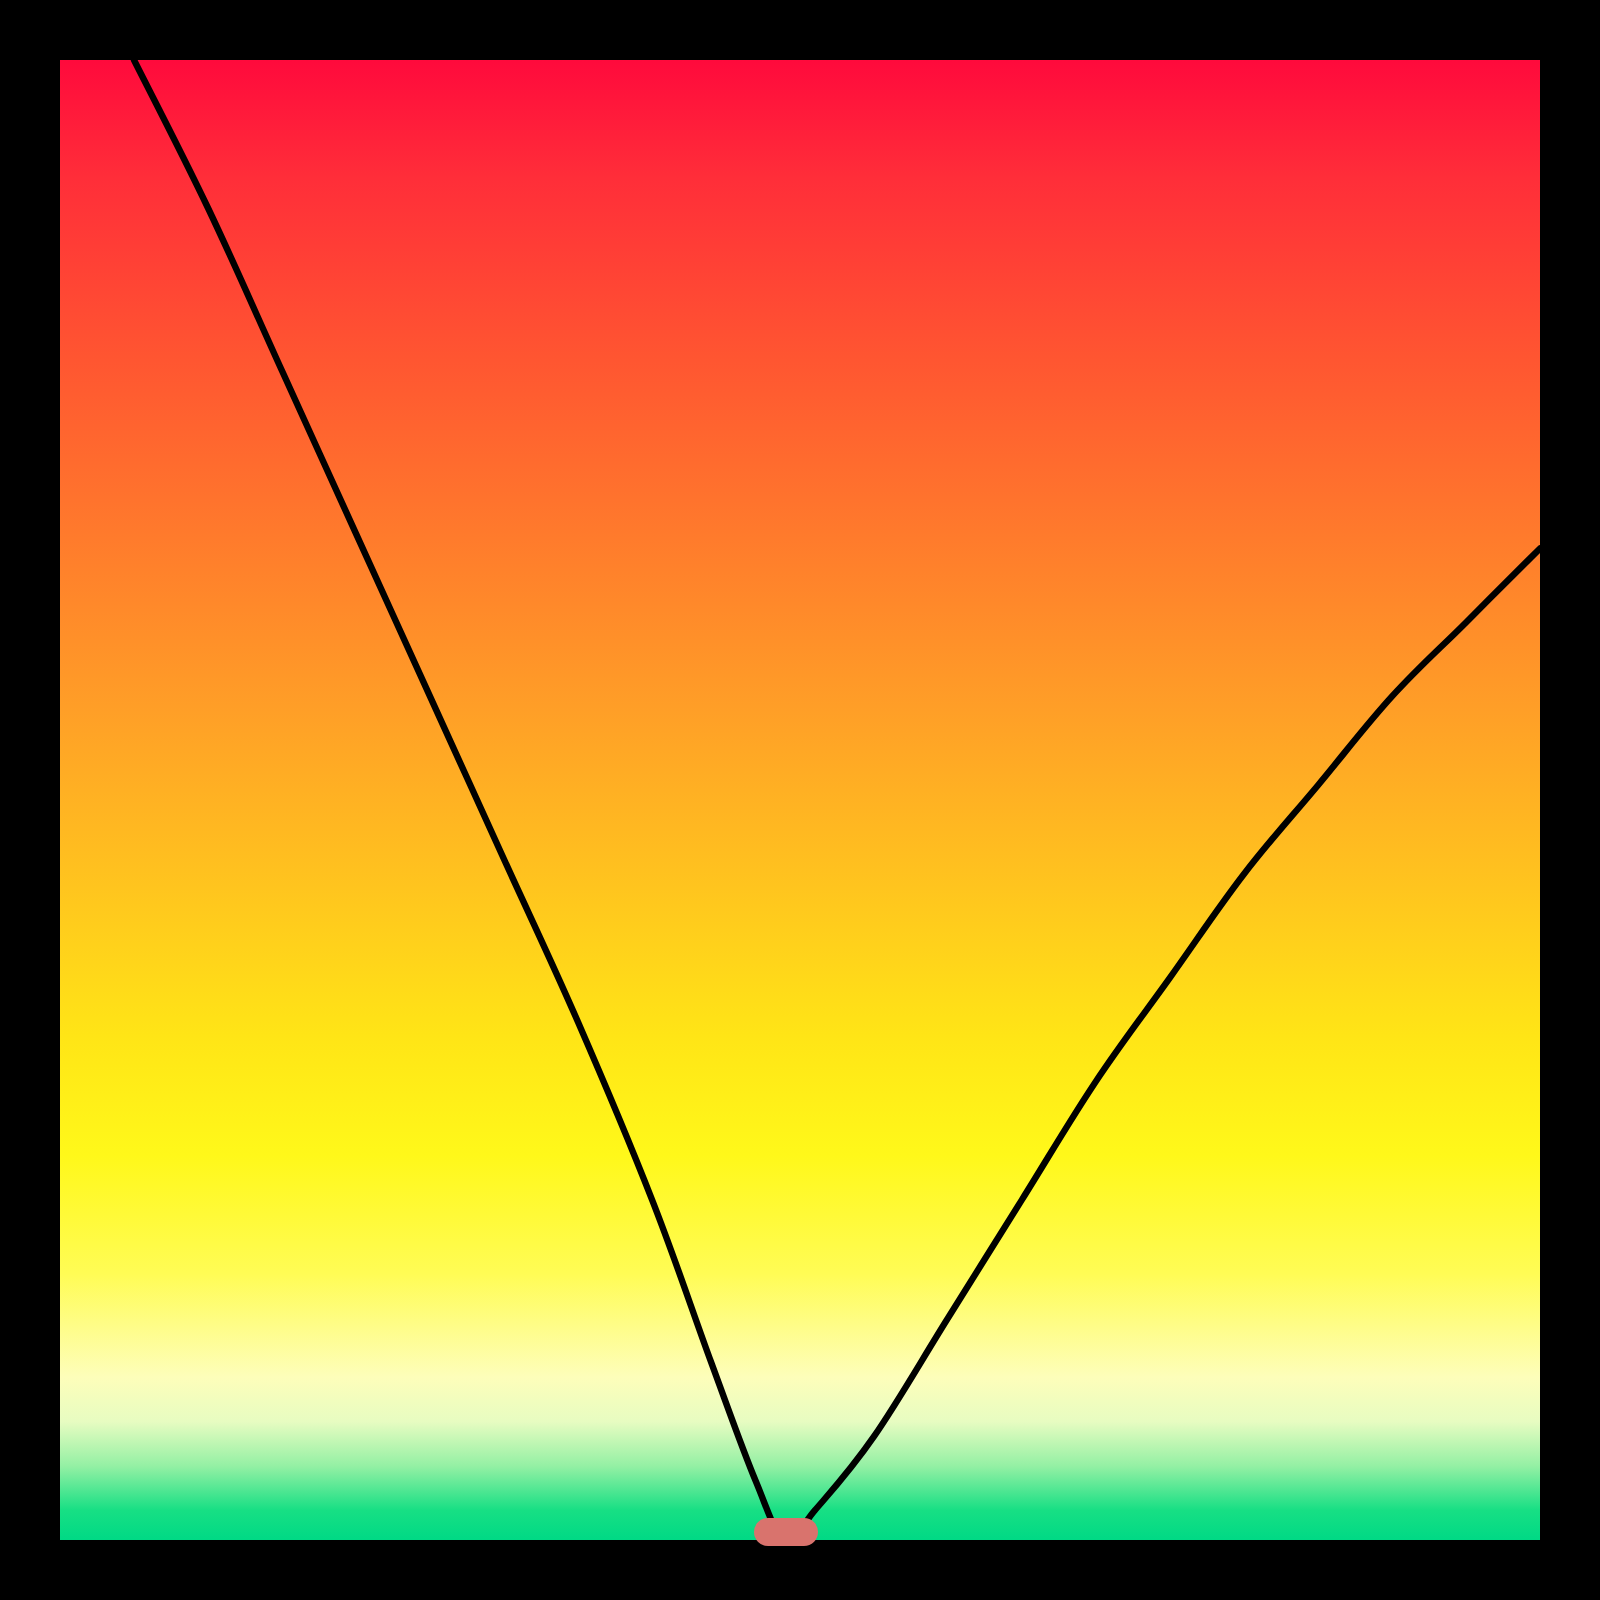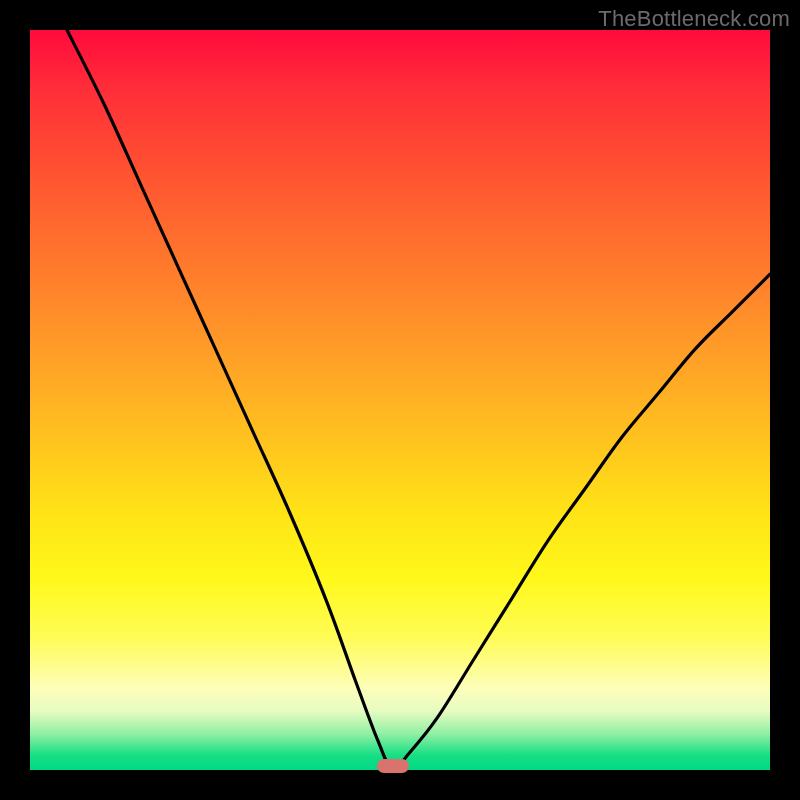--- a/index.html
+++ b/index.html
@@ -76,15 +76,14 @@
   <div class="plot-area">
 
     <svg class="curve" viewBox="0 0 740 740" preserveAspectRatio="none">
       <path d="M 37.00 0.00 C 43.66 13.32, 60.68 46.03, 74.00 74.00 C 87.32 101.97, 97.68 126.10, 111.00 155.40 C 124.32 184.70, 134.68 207.50, 148.00 236.80 C 161.32 266.10, 171.68 288.90, 185.00 318.20 C 198.32 347.50, 208.68 370.30, 222.00 399.60 C 235.32 428.90, 245.68 450.36, 259.00 481.00 C 272.32 511.64, 284.01 539.16, 296.00 569.80 C 307.99 600.44, 316.28 625.89, 325.60 651.20 C 334.92 676.51, 341.14 694.42, 347.80 710.40 C 354.46 726.38, 357.27 737.34, 362.60 740.00 C 367.93 742.66, 369.41 734.52, 377.40 725.20 C 385.39 715.88, 395.01 705.52, 407.00 688.20 C 418.99 670.88, 430.68 650.31, 444.00 629.00 C 457.32 607.69, 467.68 591.11, 481.00 569.80 C 494.32 548.49, 504.68 530.58, 518.00 510.60 C 531.32 490.62, 541.68 477.45, 555.00 458.80 C 568.32 440.15, 578.68 424.32, 592.00 407.00 C 605.32 389.68, 615.68 378.58, 629.00 362.60 C 642.32 346.62, 652.68 332.85, 666.00 318.20 C 679.32 303.55, 689.68 294.52, 703.00 281.20 C 716.32 267.88, 733.34 250.86, 740.00 244.20" fill="none" stroke="#000" stroke-width="3.2" stroke-linecap="round" stroke-linejoin="round"></path>
     </svg>
 
     <div class="marker" style="left:362.6px; top:736.0px;"></div>
 
   </div>
 
-  <div class="watermark">TheBottleneck.com</div>
 
 </div>
 
 </body></html>

